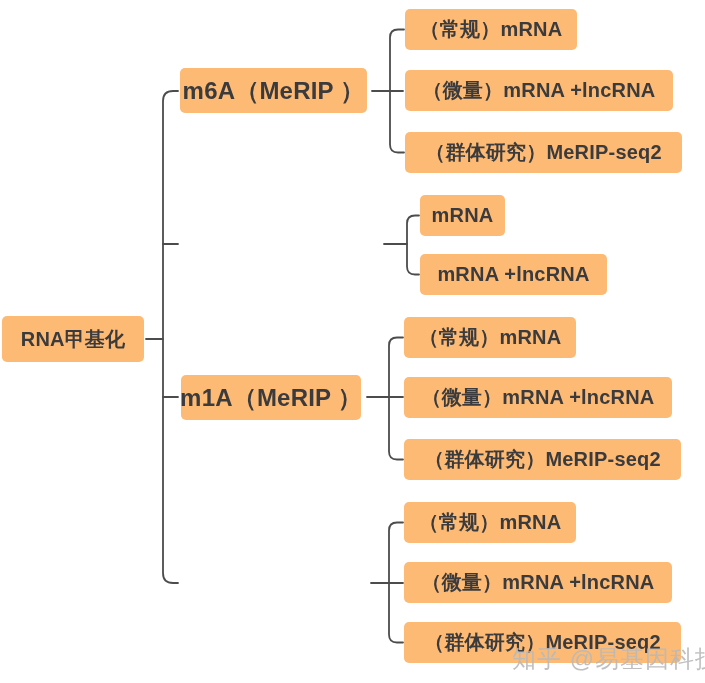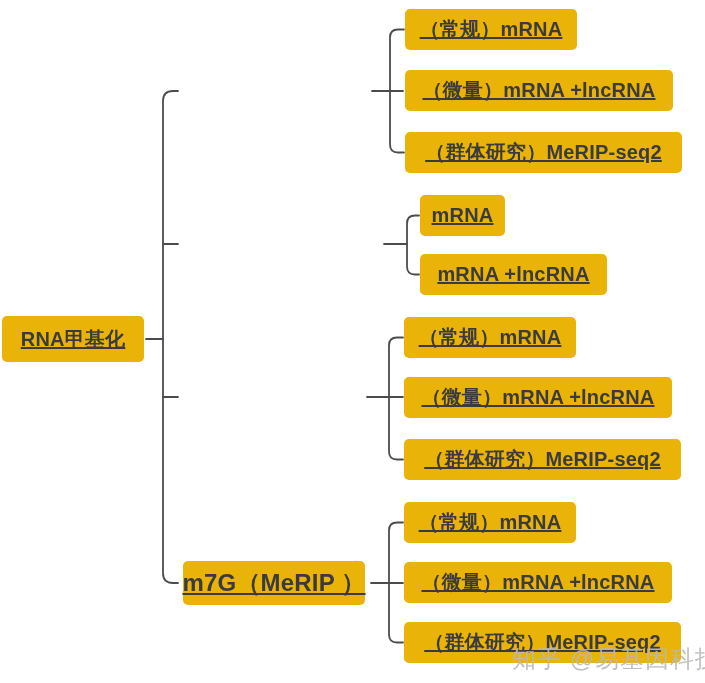--- a/index.html
+++ b/index.html
@@ -17,30 +17,29 @@
     width: 705px; height: 683px;
   }
   svg.connectors path {
     stroke: #4c4c4c;
     stroke-width: 1.8;
     fill: none;
     stroke-linecap: round;
   }
   .node {
     position: absolute;
-    background: #eab308;
+    background: #fdba74;
     border-radius: 5px;
     display: flex;
     align-items: center;
     justify-content: center;
     color: #3b3b3d;
     font-weight: 600;
     white-space: nowrap;
     letter-spacing: 0.2px;
-    text-decoration: underline;
   }
   .node.root   { font-size: 20px; }
   .node.branch { font-size: 24px; }
   .node.leaf   { font-size: 20px; }
   .watermark {
     position: absolute;
     left: 512px;
     top: 643px;
     font-size: 24px;
     font-weight: 500;
@@ -70,31 +69,32 @@
 
     <path d="M 367 397 H 403"></path>
     <path d="M 403 337.5 H 397 Q 389 337.5 389 345.5 V 451.5 Q 389 459.5 397 459.5 H 403"></path>
 
     <path d="M 371 583 H 403"></path>
     <path d="M 403 522.5 H 397 Q 389 522.5 389 530.5 V 634.5 Q 389 642.5 397 642.5 H 403"></path>
   </svg>
 
   <div class="node root" style="left:2px; top:316px; width:142px; height:46px;">RNA甲基化</div>
 
+  <div class="node branch" style="left:180px; top:68px; width:187px; height:45px;">m6A（MeRIP ）</div>
   <div class="node leaf" style="left:405px; top:9px; width:172px; height:41px;">（常规）mRNA</div>
   <div class="node leaf" style="left:405px; top:70px; width:268px; height:41px;">（微量）mRNA +lncRNA</div>
   <div class="node leaf" style="left:405px; top:132px; width:277px; height:41px;">（群体研究）MeRIP-seq2</div>
 
   <div class="node leaf" style="left:420px; top:195px; width:85px; height:41px;">mRNA</div>
   <div class="node leaf" style="left:420px; top:254px; width:187px; height:41px;">mRNA +lncRNA</div>
 
+  <div class="node branch" style="left:181px; top:375px; width:180px; height:45px;">m1A（MeRIP ）</div>
   <div class="node leaf" style="left:404px; top:317px; width:172px; height:41px;">（常规）mRNA</div>
   <div class="node leaf" style="left:404px; top:377px; width:268px; height:41px;">（微量）mRNA +lncRNA</div>
   <div class="node leaf" style="left:404px; top:439px; width:277px; height:41px;">（群体研究）MeRIP-seq2</div>
 
-  <div class="node branch" style="left:183px; top:561px; width:182px; height:44px;">m7G（MeRIP ）</div>
   <div class="node leaf" style="left:404px; top:502px; width:172px; height:41px;">（常规）mRNA</div>
   <div class="node leaf" style="left:404px; top:562px; width:268px; height:41px;">（微量）mRNA +lncRNA</div>
   <div class="node leaf" style="left:404px; top:622px; width:277px; height:41px;">（群体研究）MeRIP-seq2</div>
 
   <div class="watermark">知乎 @易基因科技</div>
 
 </div>
 
 </body></html>

